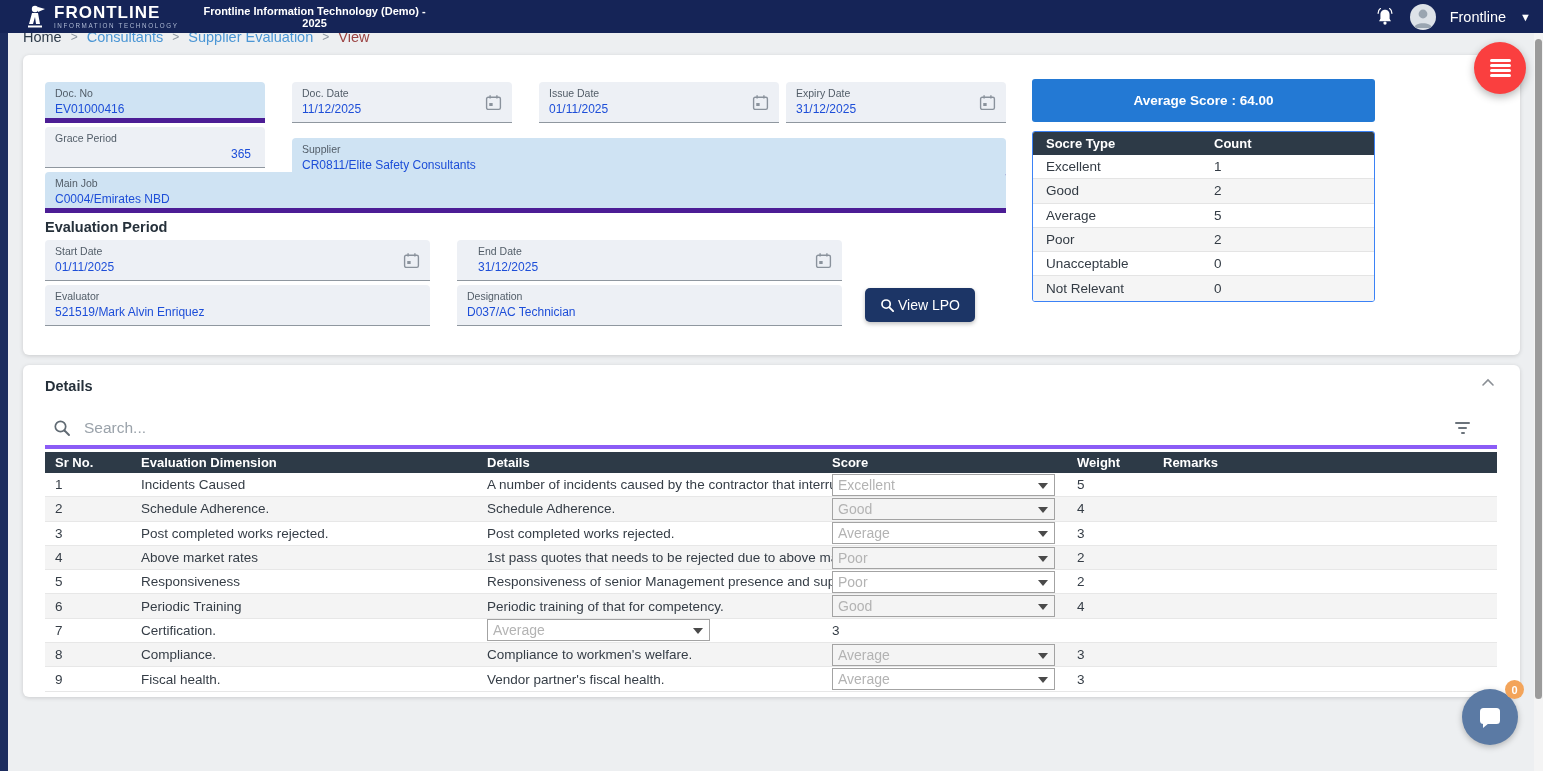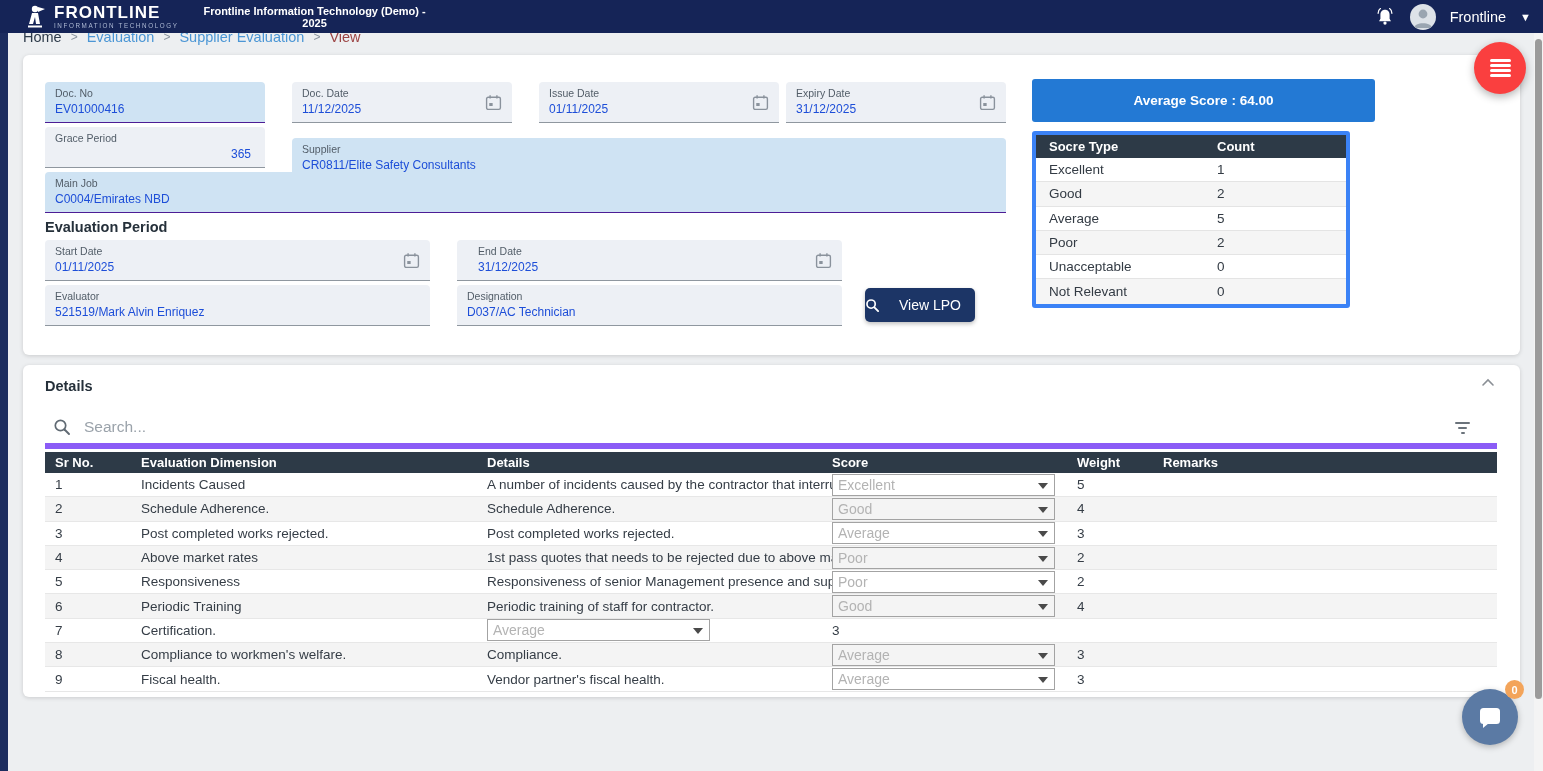--- a/index.html
+++ b/index.html
@@ -34,45 +34,45 @@
   .fab-red { position:absolute; left:1474px; top:42px; width:52px; height:52px; border-radius:50%; background:#fa3f3f; border:none; z-index:40; box-shadow:0 3px 8px rgba(0,0,0,.3); display:flex; flex-direction:column; align-items:center; justify-content:center; gap:2.6px; cursor:pointer; }
   .fab-red span { display:block; width:21px; height:2.6px; background:#fff; border-radius:2px; }
 
   
   .card { position:absolute; background:#fff; border-radius:6px; box-shadow:0 1px 4px rgba(0,0,0,.15); }
   .form-card { left:23px; top:55px; width:1497px; height:300px; }
   .details-card { left:23px; top:365px; width:1497px; height:332px; }
 
   
   .field { position:absolute; height:41px; padding:5px 10px; border-radius:4px 4px 0 0; cursor:text; }
-  .field.blue { background:#cfe3f3; border-bottom:1px solid #4c1d95; }
+  .field.blue { background:#cfe3f3; border-bottom:5px solid #4c1d95; }
   .field.gray { background:#edf0f5; border-bottom:1px solid #8f979f; }
   .field .flabel { display:block; font-size:10.5px; color:#525d68; line-height:12px; }
   .field .fvalue { display:block; font-size:12px; color:#1d4ed8; line-height:20px; white-space:nowrap; overflow:hidden; }
   .field .fvalue.right { text-align:right; padding-right:4px; }
   .cal-ico { position:absolute; right:10px; top:12px; width:17px; height:17px; cursor:pointer; }
 
   .section-title { position:absolute; font-size:14.5px; font-weight:bold; color:#25303a; }
 
-  .btn-lpo { position:absolute; left:842px; top:233px; width:110px; height:34px; background:#1c3566; color:#fff; border:none; border-radius:5px; font-size:14px; font-family:inherit; display:flex; align-items:center; justify-content:flex-start; gap:19px; cursor:pointer; box-shadow:0 2px 4px rgba(0,0,0,.25); }
+  .btn-lpo { position:absolute; left:842px; top:233px; width:110px; height:34px; background:#1c3566; color:#fff; border:none; border-radius:5px; font-size:14px; font-family:inherit; display:flex; align-items:center; justify-content:center; gap:3px; cursor:pointer; box-shadow:0 2px 4px rgba(0,0,0,.25); }
 
   
   .avg-score { position:absolute; left:1009px; top:24px; width:343px; height:43px; background:#2379d4; border-radius:3px; color:#fff; font-weight:bold; font-size:13.5px; display:flex; align-items:center; justify-content:center; }
-  .sum-table { position:absolute; left:1009px; top:76px; width:318px; border:4px solid #3b82f6; border-radius:3px; overflow:hidden; }
+  .sum-table { position:absolute; left:1009px; top:76px; width:343px; border:1px solid #3b82f6; border-radius:3px; overflow:hidden; }
   .sum-head { display:grid; grid-template-columns:181px 1fr; background:#2d3a47; color:#fff; font-size:13px; font-weight:bold; height:23px; align-items:center; }
   .sum-head div:first-child { padding-left:13px; }
   .sum-row { display:grid; grid-template-columns:181px 1fr; height:24.3px; align-items:center; font-size:13.5px; color:#333b44; border-bottom:1px solid #e4e4e4; }
   .sum-row div:first-child { padding-left:13px; }
   .sum-row:nth-child(even) { background:#f5f5f5; }
   .sum-row:last-child { border-bottom:none; }
 
   
   .details-title { left:22px; top:13px; }
   .collapse-ico { position:absolute; right:24px; top:10px; width:16px; height:16px; cursor:pointer; }
-  .search-row { position:absolute; left:22px; top:46px; width:1452px; height:38px; border-bottom:6px solid #8b5cf6; display:flex; align-items:center; }
+  .search-row { position:absolute; left:22px; top:46px; width:1452px; height:38px; border-bottom:4px solid #8b5cf6; display:flex; align-items:center; }
   .search-ico { width:18px; height:18px; margin-left:8px; }
   .search-input { border:none; outline:none; background:transparent; font-family:inherit; font-size:15.5px; color:#333; margin-left:13px; width:1300px; }
   .search-input::placeholder { color:#9aa2aa; }
   .filter-ico { position:absolute; right:26px; top:11px; width:17px; height:15px; display:flex; flex-direction:column; align-items:center; gap:2.8px; cursor:pointer; }
   .filter-ico span { display:block; background:#6b737b; height:2px; border-radius:1px; }
   .filter-ico span:nth-child(1){ width:15px; }
   .filter-ico span:nth-child(2){ width:9px; }
   .filter-ico span:nth-child(3){ width:4px; }
 
   .dtable { position:absolute; left:22px; top:87px; width:1452px; }
@@ -97,21 +97,21 @@
 </head>
 <body>
 
 <div class="page">
 
   <div class="side-stripe"></div>
 
   <nav class="breadcrumb">
     <span class="bc-home">Home</span>
     <span class="bc-sep">&gt;</span>
-    <span class="bc-link">Evaluation</span>
+    <span class="bc-link">Consultants</span>
     <span class="bc-sep">&gt;</span>
     <span class="bc-link">Supplier Evaluation</span>
     <span class="bc-sep">&gt;</span>
     <span class="bc-current">View</span>
   </nav>
 
   <header class="navbar">
     <div class="logo">
       <svg class="logo-mark" viewBox="0 0 22 26">
         <circle cx="9" cy="5" r="3.2" fill="#fff"></circle>
@@ -387,21 +387,21 @@
         <span class="sel-arrow"></span>
       </div>
     </div>
     <div>2</div>
     <div class="cell-clip"></div>
   </div>
 
   <div class="drow">
     <div class="cell-sr">6</div>
     <div class="cell-clip">Periodic Training</div>
-    <div class="cell-clip">Periodic training of staff for contractor.</div>
+    <div class="cell-clip">Periodic training of that for competency.</div>
     <div>
       <div class="score-sel">
         <span class="sel-txt">Good</span>
         <span class="sel-arrow"></span>
       </div>
     </div>
     <div>4</div>
     <div class="cell-clip"></div>
   </div>
 
@@ -413,22 +413,22 @@
         <span class="sel-txt">Average</span>
         <span class="sel-arrow"></span>
       </div>
     </div>
     <div>3</div>
     <div class="cell-clip"></div>
   </div>
 
   <div class="drow">
     <div class="cell-sr">8</div>
+    <div class="cell-clip">Compliance.</div>
     <div class="cell-clip">Compliance to workmen's welfare.</div>
-    <div class="cell-clip">Compliance.</div>
     <div>
       <div class="score-sel">
         <span class="sel-txt">Average</span>
         <span class="sel-arrow"></span>
       </div>
     </div>
     <div>3</div>
     <div class="cell-clip"></div>
   </div>
 

